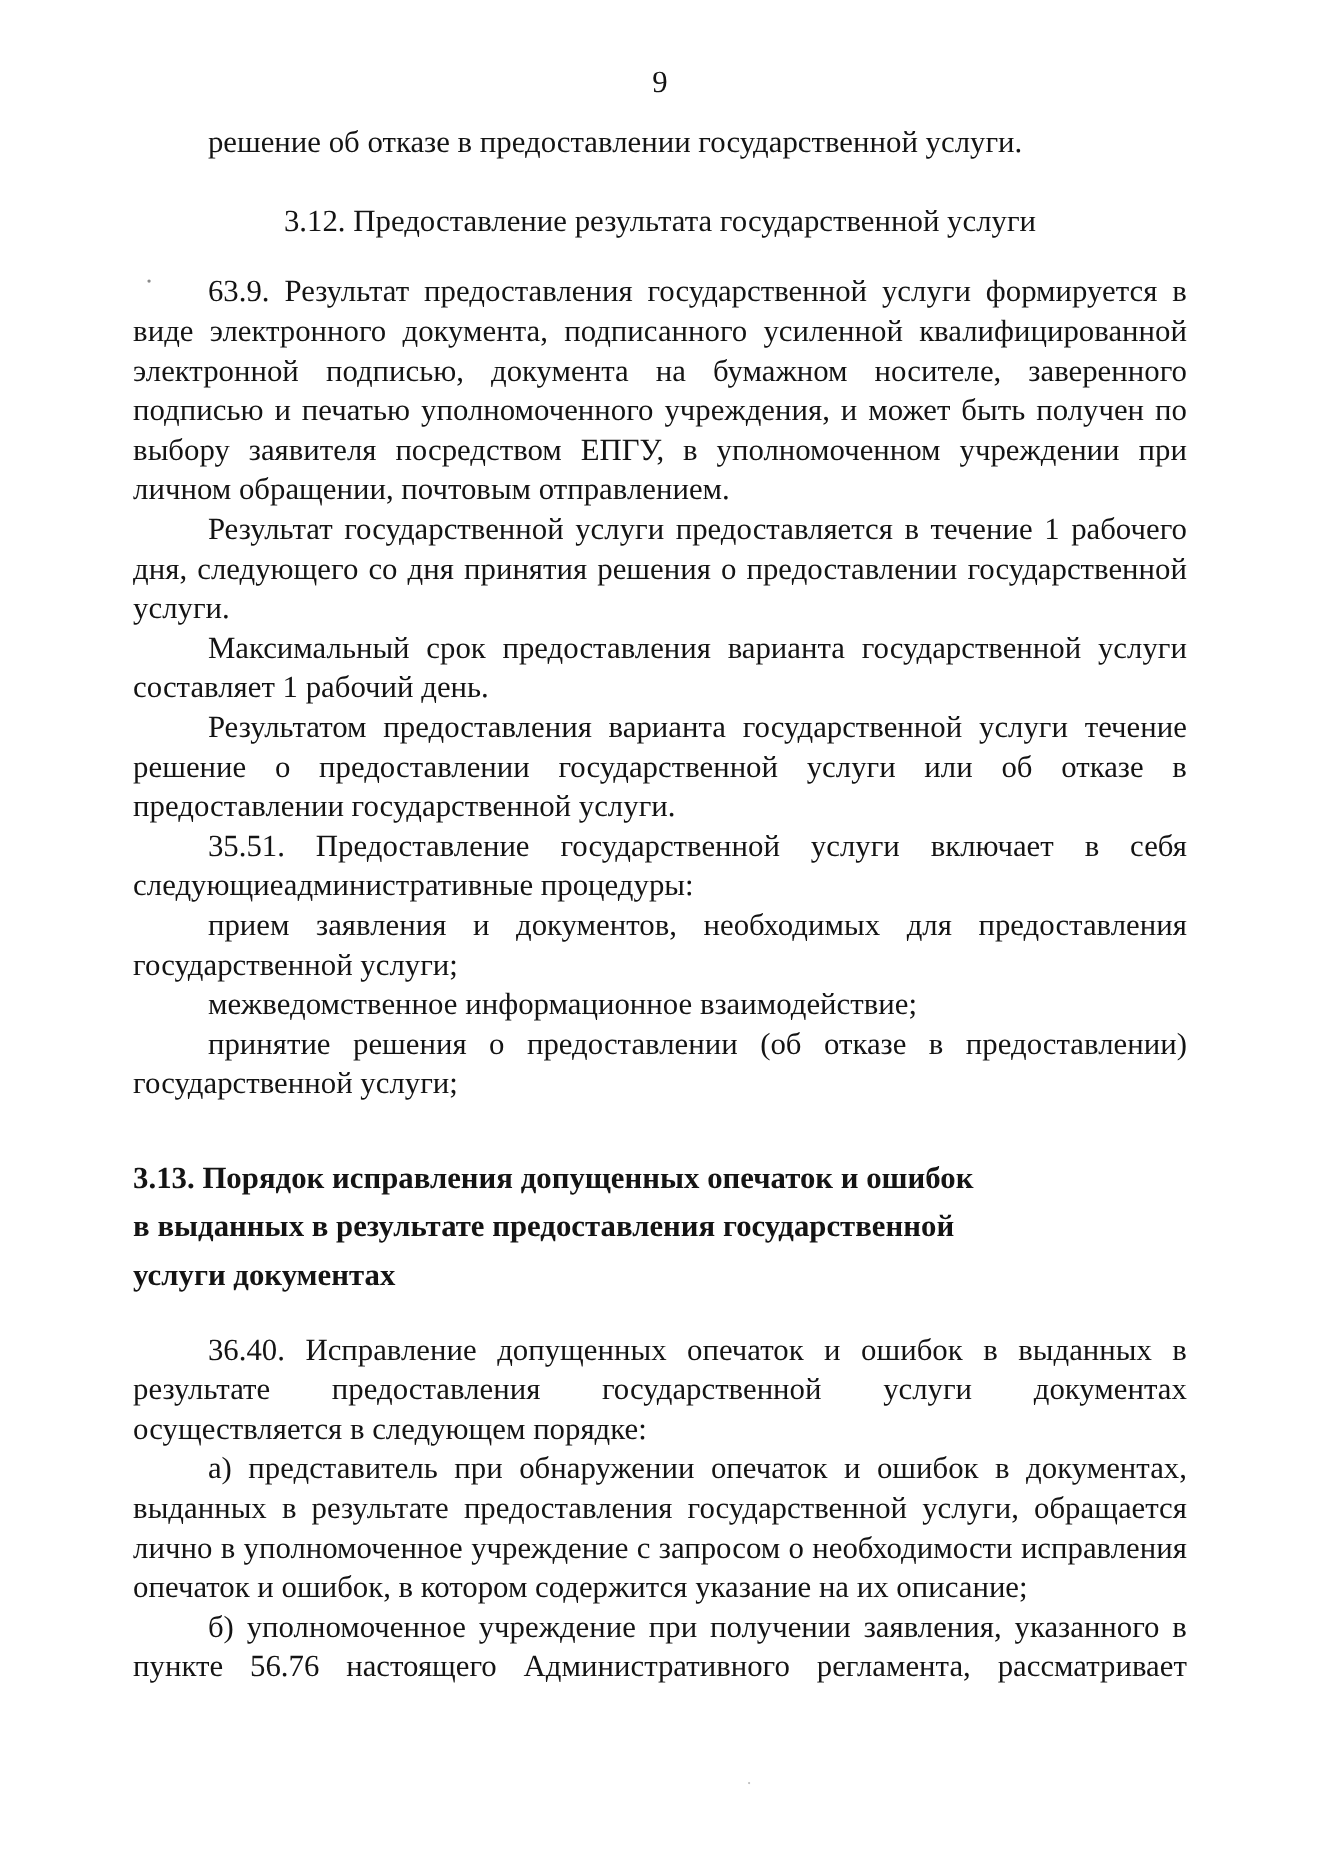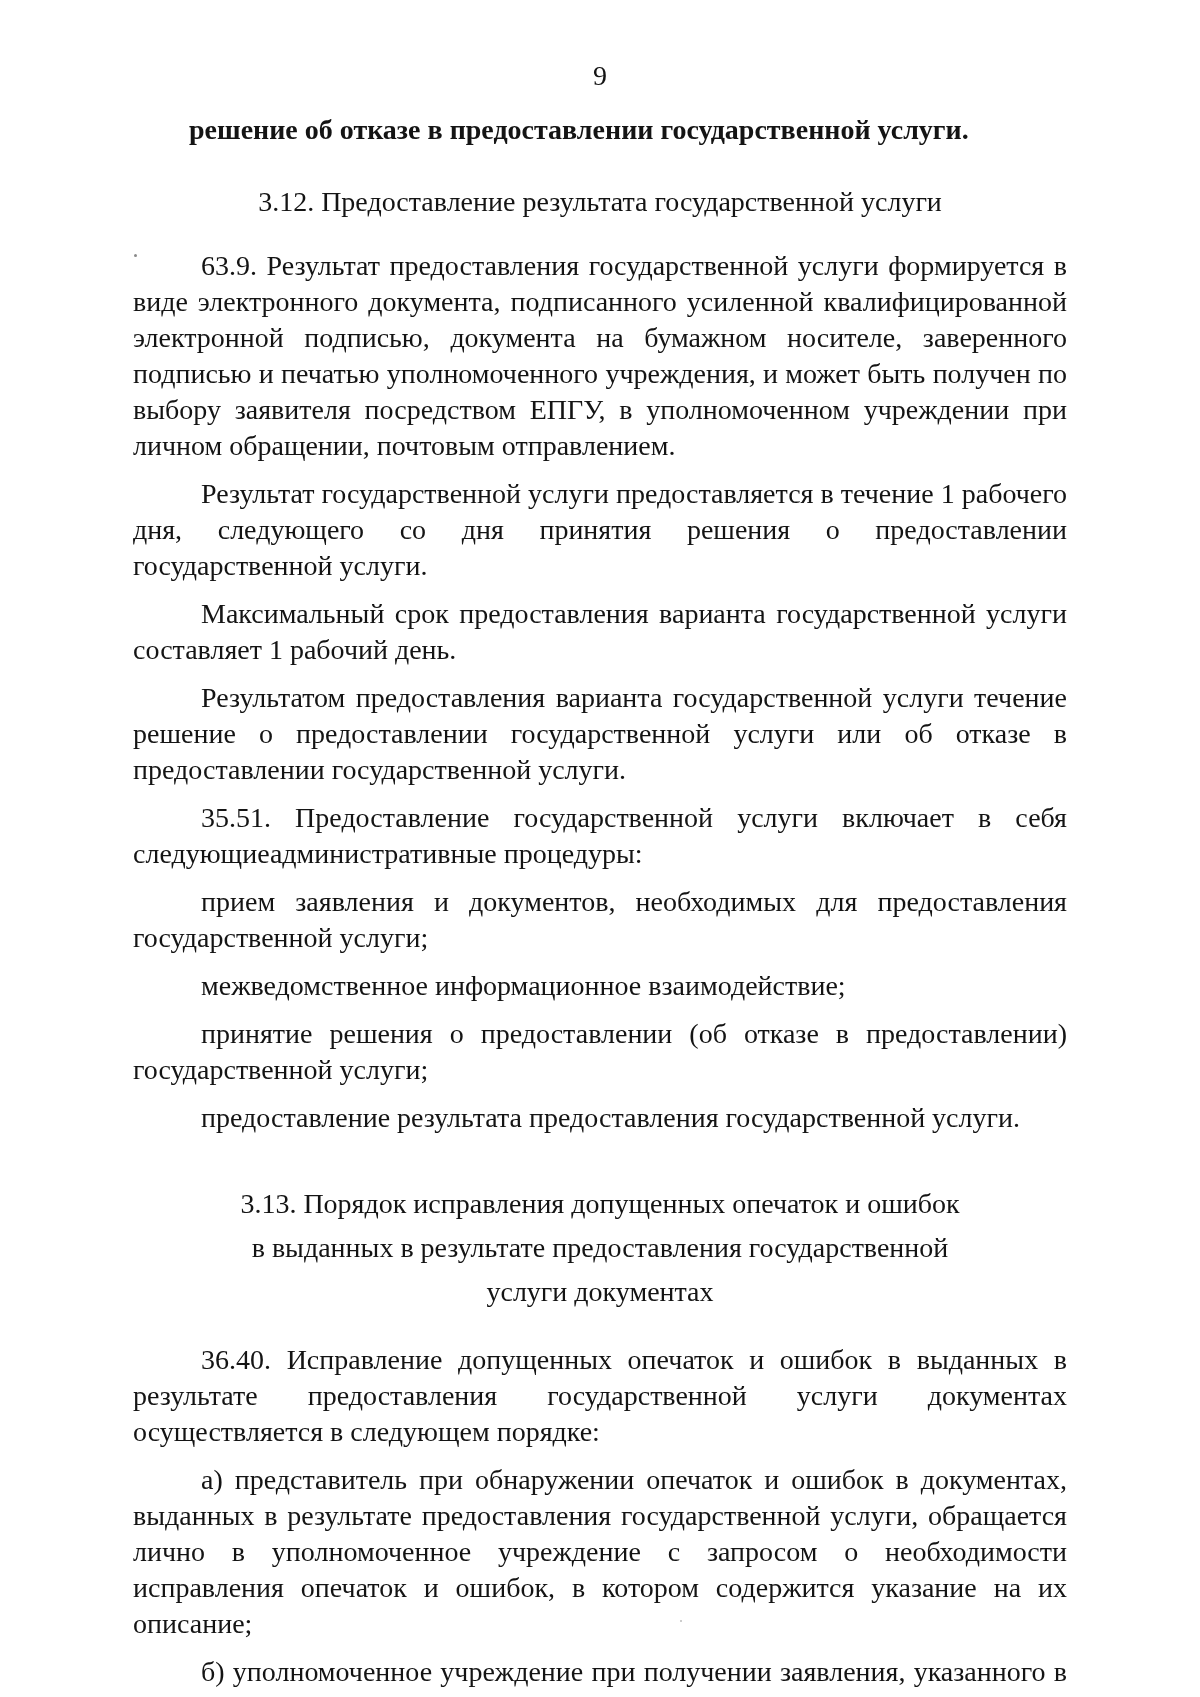--- a/index.html
+++ b/index.html
@@ -23,43 +23,41 @@
   }
   .page-number {
     text-align: center;
     line-height: 32px;
     margin: 0 0 20px 0;
   }
   .text-block {
     width: 958px;
   }
   p.body-para {
-    margin: 12px;
+    margin: 0;
     text-align: justify;
     text-indent: 68px;
     hyphens: none;
   }
   p.fragment {
     margin: 0 0 0 0;
     text-indent: 68px;
     text-align: left;
-    font-weight: bold;
   }
   p.justify-last {
     text-align-last: justify;
   }
   .section-heading {
     font-weight: normal;
     text-align: center;
     margin: 34px 0 26px 0;
     line-height: 40px;
   }
   .section-heading-multiline {
-    font-weight: normal;
-    text-align: center;
+    font-weight: bold;
     margin: 46px 0 28px 0;
     line-height: 44px;
   }
   .section-heading-multiline span {
     display: block;
   }
   .artifact-dot {
     position: absolute;
     border-radius: 50%;
     background: #8a8a8a;
@@ -92,21 +90,20 @@
     <div class="section-heading">3.12. Предоставление результата государственной услуги</div>
 
     <p class="body-para">63.9. Результат предоставления государственной услуги формируется в виде электронного документа, подписанного усиленной квалифицированной электронной подписью, документа на бумажном носителе, заверенного подписью и печатью уполномоченного учреждения, и может быть получен по выбору заявителя посредством ЕПГУ, в уполномоченном учреждении при личном обращении, почтовым отправлением.</p>
     <p class="body-para">Результат государственной услуги предоставляется в течение 1 рабочего дня, следующего со дня принятия решения о предоставлении государственной услуги.</p>
     <p class="body-para">Максимальный срок предоставления варианта государственной услуги составляет 1 рабочий день.</p>
     <p class="body-para">Результатом предоставления варианта государственной услуги течение решение о предоставлении государственной услуги или об отказе в предоставлении государственной услуги.</p>
     <p class="body-para">35.51. Предоставление государственной услуги включает в себя следующиеадминистративные процедуры:</p>
     <p class="body-para">прием заявления и документов, необходимых для предоставления государственной услуги;</p>
     <p class="body-para">межведомственное информационное взаимодействие;</p>
     <p class="body-para">принятие решения о предоставлении (об отказе в предоставлении) государственной услуги;</p>
-    <p class="body-para">предоставление результата предоставления государственной услуги.</p>
 
     <div class="section-heading-multiline">
       <span>3.13. Порядок исправления допущенных опечаток и ошибок</span>
       <span>в выданных в результате предоставления государственной</span>
       <span>услуги документах</span>
     </div>
 
     <p class="body-para">36.40. Исправление допущенных опечаток и ошибок в выданных в результате предоставления государственной услуги документах осуществляется в следующем порядке:</p>
     <p class="body-para">а) представитель при обнаружении опечаток и ошибок в документах, выданных в результате предоставления государственной услуги, обращается лично в уполномоченное учреждение с запросом о необходимости исправления опечаток и ошибок, в котором содержится указание на их описание;</p>
     <p class="body-para justify-last">б) уполномоченное учреждение при получении заявления, указанного в пункте 56.76 настоящего Административного регламента, рассматривает</p>

